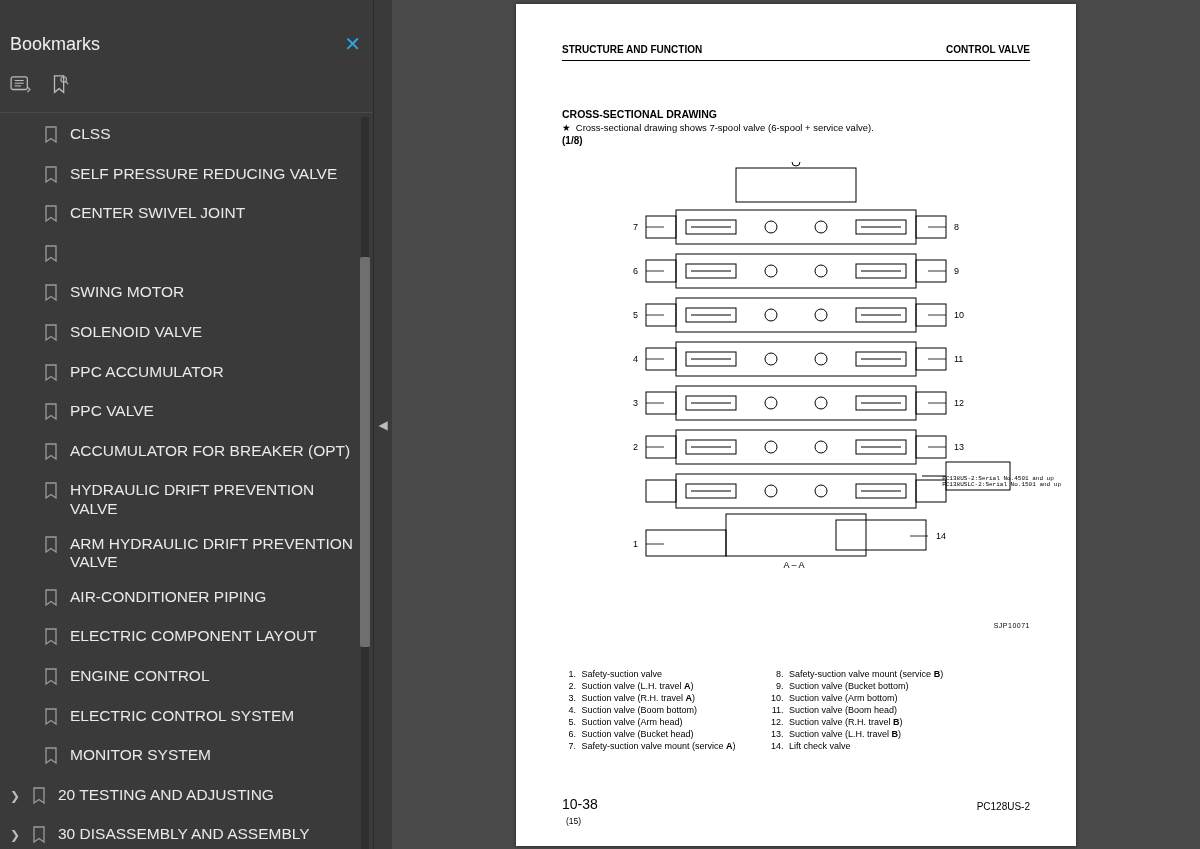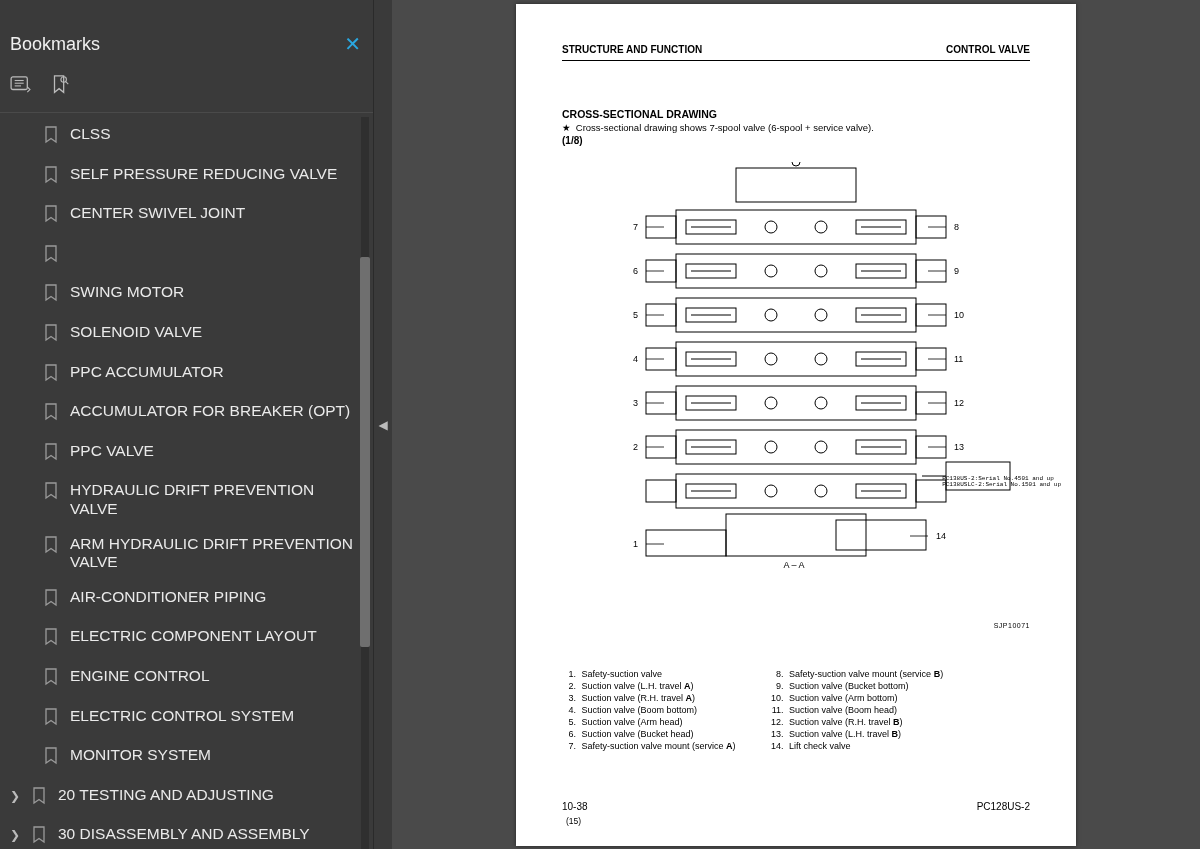--- a/index.html
+++ b/index.html
@@ -88,21 +88,21 @@
     font-family: "Courier New", monospace; text-align:left; white-space:pre;
   }
   .diag-code { position:absolute; top:618px; right:46px; font-size:7px; letter-spacing:.5px;}
   .legend {
     position:absolute; top:664px; left:46px; right:46px;
     display:flex; gap:34px; font-size:9px;
   }
   .legend ol { list-style:none; }
   .legend li { line-height:1.35; white-space:nowrap; }
   .legend .num { display:inline-block; width:14px; text-align:right; margin-right:3px;}
-  .page-footer-num { position:absolute; bottom:34px; left:46px; font-size:10px; }
+  .page-footer-num { position:absolute; bottom:34px; left:46px; font-size:14px; }
   .page-footer-sub { position:absolute; bottom:20px; left:50px; font-size:8.5px; }
   .page-footer-model { position:absolute; bottom:34px; right:46px; font-size:10px; }
 </style>
 </head>
 <body>
 
 <div class="sidebar">
   <div class="sidebar-header">
     <span>Bookmarks</span>
     <span class="close-x">✕</span>
@@ -174,28 +174,28 @@
         <span class="ribbon"><svg width="14" height="18" viewBox="0 0 14 18">
             <path d="M2 1 h10 v15 l-5 -3.5 -5 3.5 z" stroke-width="1.3"></path>
           </svg></span>
         <span class="lbl">PPC ACCUMULATOR</span>
       </div>
       <div class="bm-item level1">
         <span class="chev"></span>
         <span class="ribbon"><svg width="14" height="18" viewBox="0 0 14 18">
             <path d="M2 1 h10 v15 l-5 -3.5 -5 3.5 z" stroke-width="1.3"></path>
           </svg></span>
+        <span class="lbl">PPC VALVE</span>
+      </div>
+      <div class="bm-item level1">
+        <span class="chev"></span>
+        <span class="ribbon"><svg width="14" height="18" viewBox="0 0 14 18">
+            <path d="M2 1 h10 v15 l-5 -3.5 -5 3.5 z" stroke-width="1.3"></path>
+          </svg></span>
         <span class="lbl">ACCUMULATOR FOR BREAKER (OPT)</span>
-      </div>
-      <div class="bm-item level1">
-        <span class="chev"></span>
-        <span class="ribbon"><svg width="14" height="18" viewBox="0 0 14 18">
-            <path d="M2 1 h10 v15 l-5 -3.5 -5 3.5 z" stroke-width="1.3"></path>
-          </svg></span>
-        <span class="lbl">PPC VALVE</span>
       </div>
       <div class="bm-item level1">
         <span class="chev"></span>
         <span class="ribbon"><svg width="14" height="18" viewBox="0 0 14 18">
             <path d="M2 1 h10 v15 l-5 -3.5 -5 3.5 z" stroke-width="1.3"></path>
           </svg></span>
         <span class="lbl">HYDRAULIC DRIFT PREVENTION VALVE</span>
       </div>
       <div class="bm-item level1">
         <span class="chev"></span>

